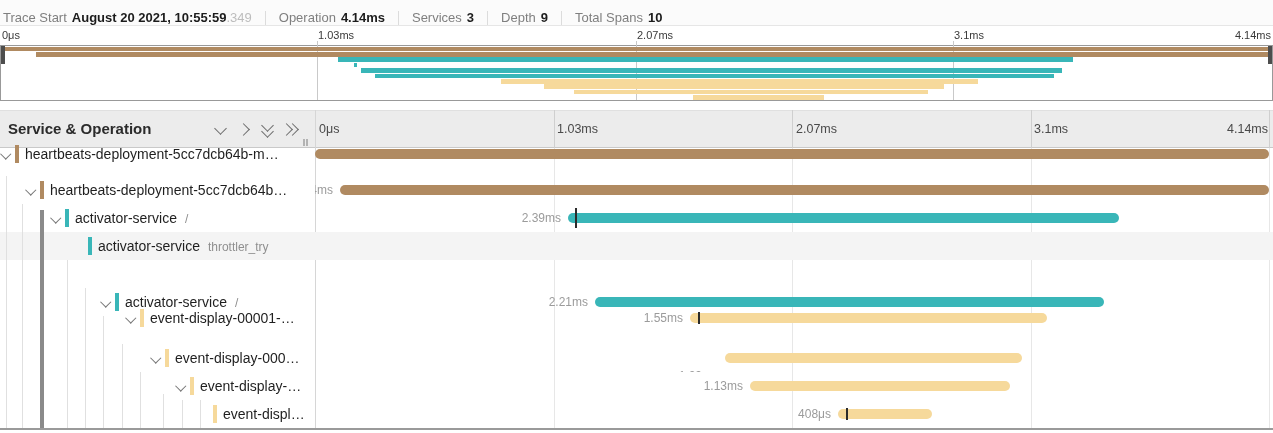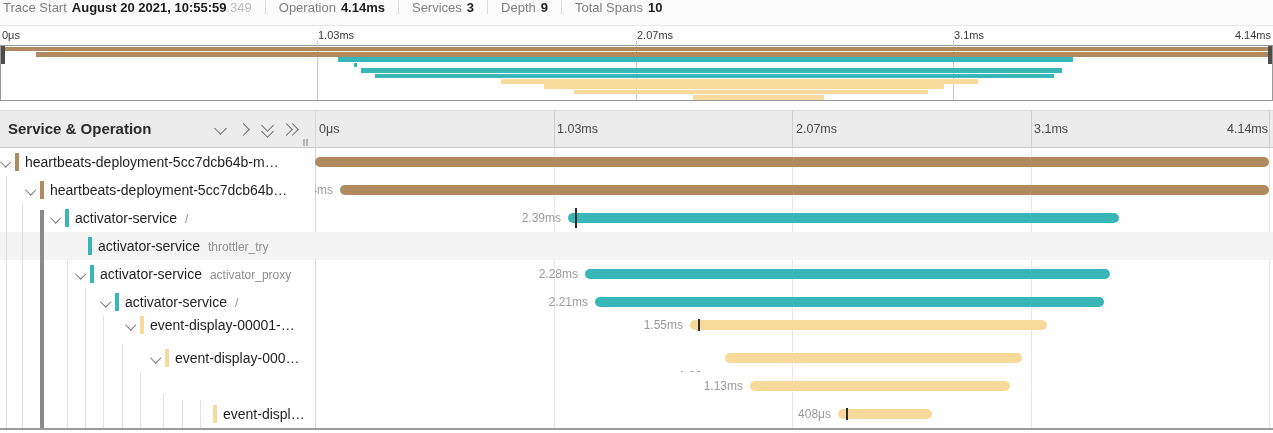--- a/index.html
+++ b/index.html
@@ -1,20 +1,20 @@
 <!DOCTYPE html>
 <html><head>
 <meta charset="utf-8">
 <style>
   html,body{margin:0;padding:0;background:#fff;}
   #app{position:relative;width:1273px;height:433px;overflow:hidden;background:#fff;
        font-family:"Liberation Sans","DejaVu Sans",sans-serif;-webkit-font-smoothing:antialiased;}
   
   #summary-bar{position:absolute;left:0;top:0;width:1273px;height:26px;background:#fbfbfb;
-               border-bottom:1px solid #e6e6e6;display:flex;align-items:flex-start;padding-left:3px;box-sizing:border-box;}
+               border-bottom:1px solid #e6e6e6;display:flex;align-items:flex-end;padding-left:3px;box-sizing:border-box;}
   .sum-item{display:flex;align-items:center;font-size:13px;white-space:nowrap;}
   .sum-label{color:#7f7f7f;margin-right:5px;}
   .sum-value{color:#1c1c1c;font-weight:bold;}
   .sum-suffix{color:#bdbdbd;font-weight:normal;}
   .sum-sep{width:1px;height:14px;background:#dcdcdc;margin:0 13px;}
   
   .ruler-label{position:absolute;top:29px;font-size:11px;color:#3a3a3a;white-space:nowrap;}
   
   #minimap{position:absolute;left:0;top:45px;width:1273px;height:56px;box-sizing:border-box;
            border:1px solid #999;background:#fff;}
@@ -136,21 +136,21 @@
       <div class="vline" style="left: 553.5px; top: 110px; height: 38px; background: rgb(207, 207, 207);"></div>
       <div class="vline" style="left: 553.5px; top: 148px; height: 280px; background: rgb(231, 231, 231);"></div>
       <div class="vline" style="left: 792px; top: 110px; height: 38px; background: rgb(207, 207, 207);"></div>
       <div class="vline" style="left: 792px; top: 148px; height: 280px; background: rgb(231, 231, 231);"></div>
       <div class="vline" style="left: 1030.5px; top: 110px; height: 38px; background: rgb(207, 207, 207);"></div>
       <div class="vline" style="left: 1030.5px; top: 148px; height: 280px; background: rgb(231, 231, 231);"></div>
       <div class="vline" style="left: 1269px; top: 110px; height: 38px; background: rgb(207, 207, 207);"></div>
       <div class="vline" style="left: 1269px; top: 148px; height: 280px; background: rgb(231, 231, 231);"></div>
     </div>
   <div id="rows">
-      <div class="row" style="top: 148px;">
+      <div class="row" style="top: 140px;">
         <div class="name-cell">
           <div class="row-chev" style="left: 2px;"></div>
           <div class="row-block" style="left: 15px; background: rgb(176, 138, 97);"></div>
           <div class="row-name" style="left: 25px;"><span class="svc">heartbeats-deployment-5cc7dcb64b-m…</span></div>
         </div>
         <div class="tl-cell">
           <div class="bar" style="left: 0px; width: 954px; background: rgb(176, 138, 97);"></div>
         </div>
       </div>
       <div class="row" style="top: 176px;">
@@ -176,42 +176,33 @@
           <div class="btick" style="left: 260px; top: 4px; height: 20px;"></div>
         </div>
       </div>
       <div class="row hl" style="top: 232px;">
         <div class="name-cell">
           <div class="row-block" style="left: 88px; background: rgb(57, 182, 184);"></div>
           <div class="row-name" style="left: 98px;"><span class="svc">activator-service</span><span class="op">throttler_try</span></div>
         </div>
       </div>
       <div class="row" style="top: 260px;">
-        <div class="name-cell">
-          <div class="row-chev" style="left: 77px;"></div>
-          <div class="row-block" style="left: 90px; background: rgb(57, 182, 184);"></div>
-          <div class="row-name" style="left: 100px;"><span class="svc">activator-service</span><span class="op">activator_proxy</span></div>
-        </div>
-        <div class="tl-cell">
-          <div class="bar" style="left: 270px; width: 525px; background: rgb(57, 182, 184);"></div>
-          <span class="dur" style="left: 263px; transform: translateX(-100%);">2.28ms</span>
-        </div>
       </div>
       <div class="row" style="top: 288px;">
         <div class="name-cell">
           <div class="row-chev" style="left: 102px;"></div>
           <div class="row-block" style="left: 115px; background: rgb(57, 182, 184);"></div>
           <div class="row-name" style="left: 125px;"><span class="svc">activator-service</span><span class="op">/</span></div>
         </div>
         <div class="tl-cell">
           <div class="bar" style="left: 280px; width: 509px; background: rgb(57, 182, 184);"></div>
           <span class="dur" style="left: 273px; transform: translateX(-100%);">2.21ms</span>
         </div>
       </div>
-      <div class="row" style="top: 311px;">
+      <div class="row" style="top: 304px;">
         <div class="name-cell">
           <div class="row-chev" style="left: 127px;"></div>
           <div class="row-block" style="left: 140px; background: rgb(246, 217, 155);"></div>
           <div class="row-name" style="left: 150px;"><span class="svc">event-display-00001-…</span></div>
         </div>
         <div class="tl-cell">
           <div class="bar" style="left: 375px; width: 357px; background: rgb(246, 217, 155);"></div>
           <span class="dur" style="left: 368px; transform: translateX(-100%);">1.55ms</span>
           <div class="btick" style="left: 383px; top: 8px; height: 12px;"></div>
         </div>
@@ -221,20 +212,25 @@
           <div class="row-chev" style="left: 152px;"></div>
           <div class="row-block" style="left: 165px; background: rgb(246, 217, 155);"></div>
           <div class="row-name" style="left: 175px;"><span class="svc">event-display-000…</span></div>
         </div>
         <div class="tl-cell">
           <div class="bar" style="left: 410px; width: 297px; background: rgb(246, 217, 155);"></div>
           <span class="dur" style="left: 403px; transform: translateX(-100%); margin-top: 18px;">1.29ms</span>
         </div>
       </div>
       <div class="row" style="top: 372px;">
+        <div class="name-cell">
+          <div class="row-chev" style="left: 177px;"></div>
+          <div class="row-block" style="left: 190px; background: rgb(246, 217, 155);"></div>
+          <div class="row-name" style="left: 200px;"><span class="svc">event-display-…</span></div>
+        </div>
         <div class="tl-cell">
           <div class="bar" style="left: 435px; width: 260px; background: rgb(246, 217, 155);"></div>
           <span class="dur" style="left: 428px; transform: translateX(-100%);">1.13ms</span>
         </div>
       </div>
       <div class="row" style="top: 400px;">
         <div class="name-cell">
           <div class="row-block" style="left: 213px; background: rgb(246, 217, 155);"></div>
           <div class="row-name" style="left: 223px;"><span class="svc">event-displ…</span></div>
         </div>

